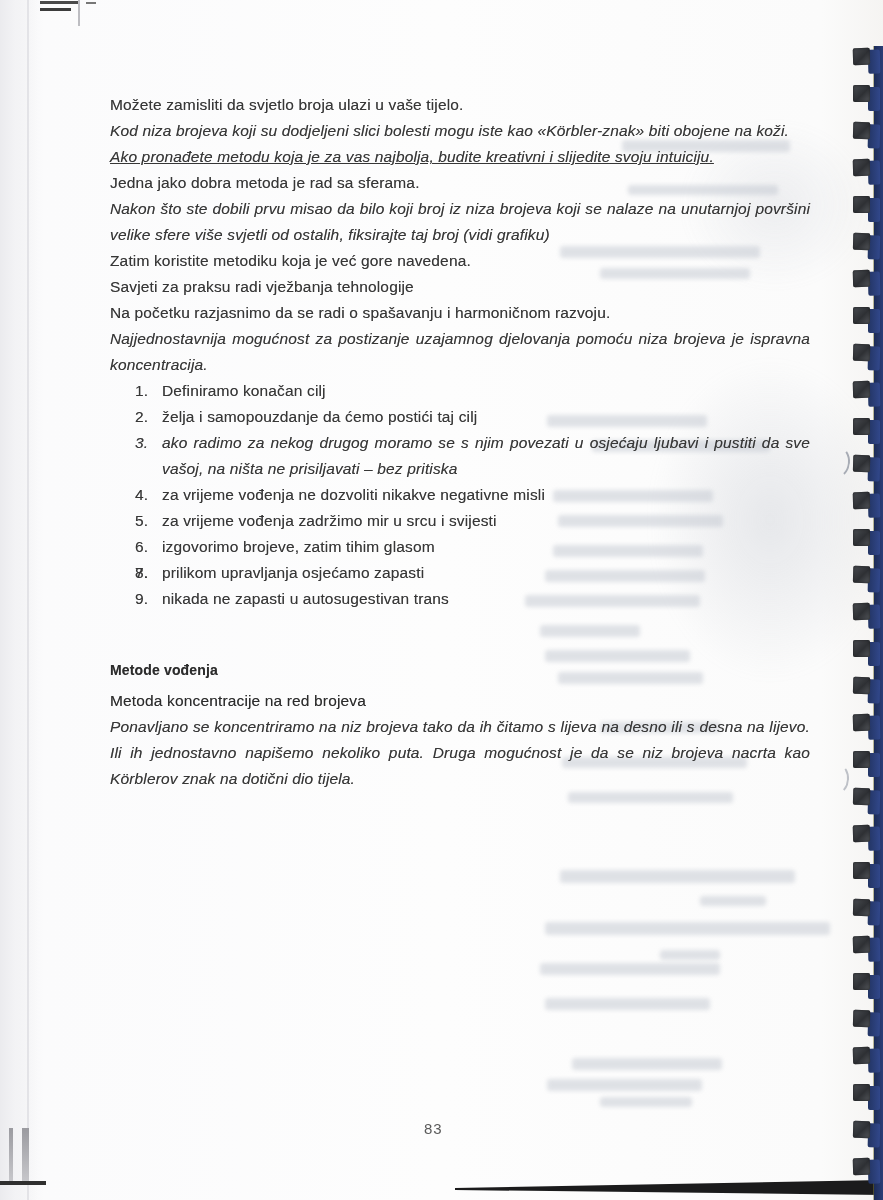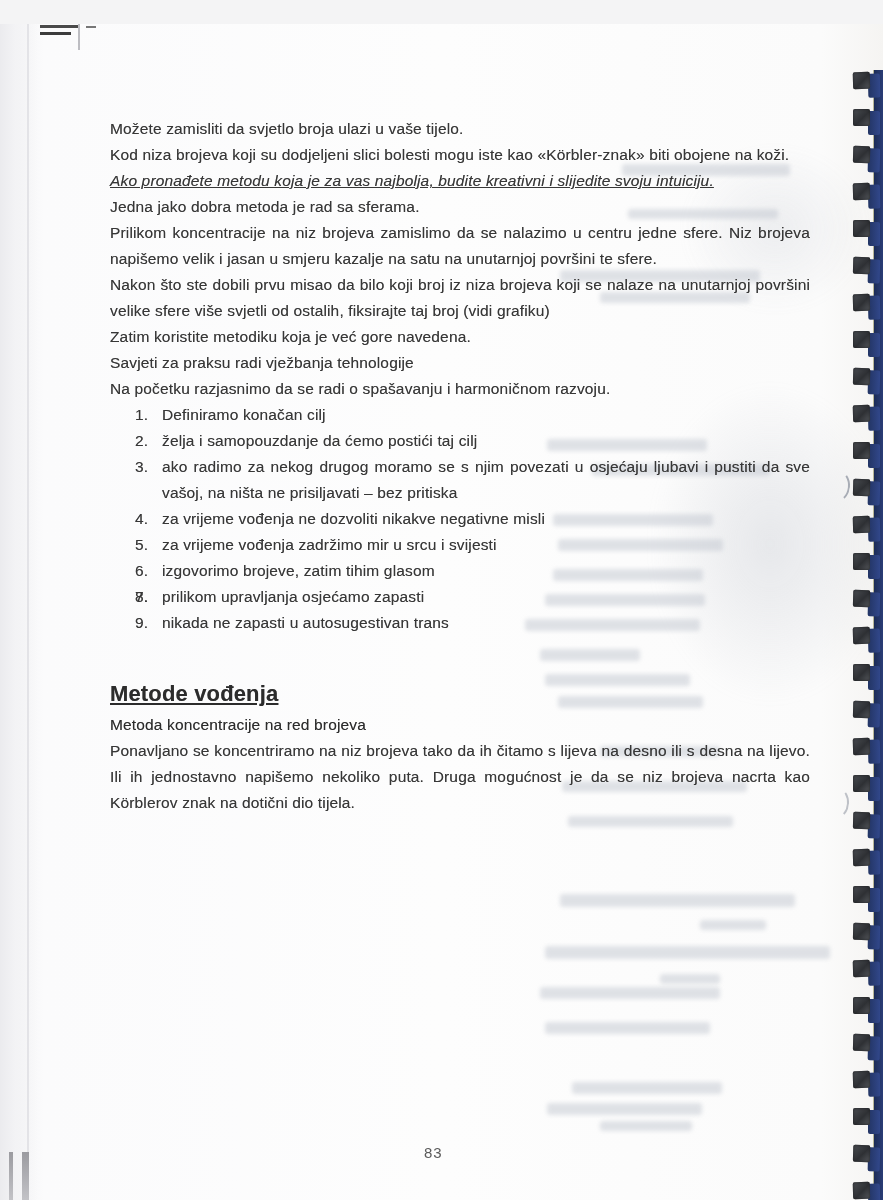--- a/index.html
+++ b/index.html
@@ -4,21 +4,20 @@
 <style>
   html,body{margin:0;padding:0;}
   body{
     width:883px;height:1200px;position:relative;overflow:hidden;
     background:#f4f4f5;
     font-family:"Liberation Sans", sans-serif;
   }
   .scan{
     position:absolute;inset:0;
     background:linear-gradient(90deg,#f2f2f4 0%,#fbfbfc 5%,#fdfdfd 50%,#fbfbfb 93%,#f5f4f2 100%);
-    margin-top:24px;
   }
   
   .left-band{
     position:absolute;left:0;top:0;width:38px;height:1200px;
     background:linear-gradient(90deg,#ebebee 0%,#f3f3f5 40%,rgba(250,250,250,0) 100%);
   }
   .left-line{position:absolute;left:27px;top:0;width:2px;height:1200px;background:#e3e3e7;}
   .mark{position:absolute;background:#4a4a4a;}
   .bl-line{position:absolute;background:linear-gradient(180deg,#9b9ba0,#c9c9cd);}
   .bottom-wedge{position:absolute;left:455px;top:1180px;}
@@ -52,32 +51,32 @@
     border-radius:2px;box-shadow:inset 0 0 3px #1d1e20;
   }
   
   .content{
     position:absolute;left:110px;top:92px;width:700px;
     font-size:15.5px;line-height:26px;color:#373737;
     letter-spacing:.15px;
     text-shadow:0 0 .5px rgba(70,70,70,.55);
   }
   .content p{margin:0;}
-  .just{text-align:justify;}
+  .just{text-align:justify;font-style:italic;}
   .italic{font-style:italic;text-decoration:underline;}
   .gap-p3{margin-top:26px;}
   .gap-p9{margin-top:19px;}
   .gap-p10{margin-top:26px;}
   .gap-p11{margin-top:22px;}
   .gap-p12{margin-top:27px;}
   .list{margin:0;}
   .list-item{position:relative;padding-left:52px;}
   .list-item .num{position:absolute;left:25px;top:0;}
   h1.heading{
-    margin:44px 0 0 0;font-size:22px;line-height:28px;font-weight:bold;color:#2c2c2c;text-decoration:underline;
+    margin:44px 0 0 0;font-size:14px;line-height:28px;font-weight:bold;color:#2c2c2c;
   }
   h2.subheading{
     margin:4px 0 0 0;font-size:15.5px;line-height:26px;font-weight:normal;color:#2c2c2c;
   }
   .page-number{
     position:absolute;left:424px;top:1120px;font-size:15px;color:#5a5a5a;
     letter-spacing:1px;
   }
 </style>
 </head>
@@ -167,25 +166,25 @@
       <div class="tab" style="top: 1082px; transform: rotate(0deg);"></div>
       <div class="tab" style="top: 1119px; transform: rotate(1.5deg);"></div>
       <div class="tab" style="top: 1156px; transform: rotate(-1.5deg);"></div>
     </div>
 
   <div class="content">
     <p>Možete zamisliti da svjetlo broja ulazi u vaše tijelo.</p>
     <p class="just">Kod niza brojeva koji su dodjeljeni slici bolesti mogu iste kao «Körbler-znak» biti obojene na koži.</p>
     <p class="italic gap-p3">Ako pronađete metodu koja je za vas najbolja, budite kreativni i slijedite svoju intuiciju.</p>
     <p>Jedna jako dobra metoda je rad sa sferama.</p>
-    <p class="just">Prilikom koncentracije na niz brojeva zamislimo da se nalazimo u centru jedne sfere. Niz brojeva napišemo velik i jasan u smjeru kazalje na satu na unutarnjoj površini te sfere.</p>
     <p class="just">Nakon što ste dobili prvu misao da bilo koji broj iz niza brojeva koji se nalaze na unutarnjoj površini velike sfere više svjetli od ostalih, fiksirajte taj broj (vidi grafiku)</p>
     <p>Zatim koristite metodiku koja je već gore navedena.</p>
     <p class="gap-p10">Savjeti za praksu radi vježbanja tehnologije</p>
     <p class="gap-p11">Na početku razjasnimo da se radi o spašavanju i harmoničnom razvoju.</p>
+    <p class="just gap-p12">Najjednostavnija mogućnost za postizanje uzajamnog djelovanja pomoću niza brojeva je ispravna koncentracija.</p>
 
     <div class="list">
       <div class="list-item">
         <span class="num">1.</span>
         <span>Definiramo konačan cilj</span>
       </div>
       <div class="list-item">
         <span class="num">2.</span>
         <span>želja i samopouzdanje da ćemo postići taj cilj</span>
       </div>

